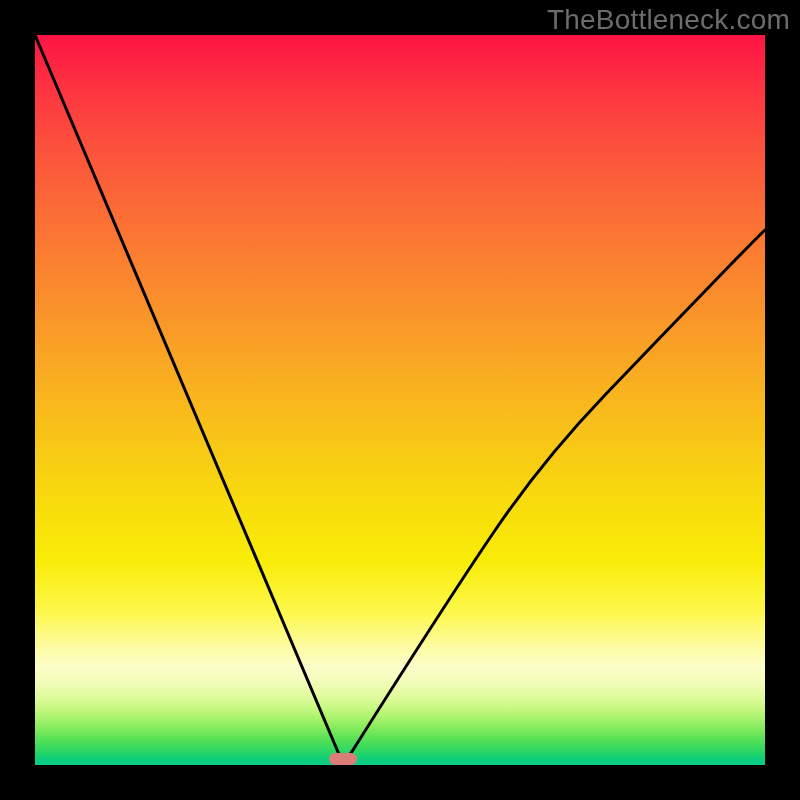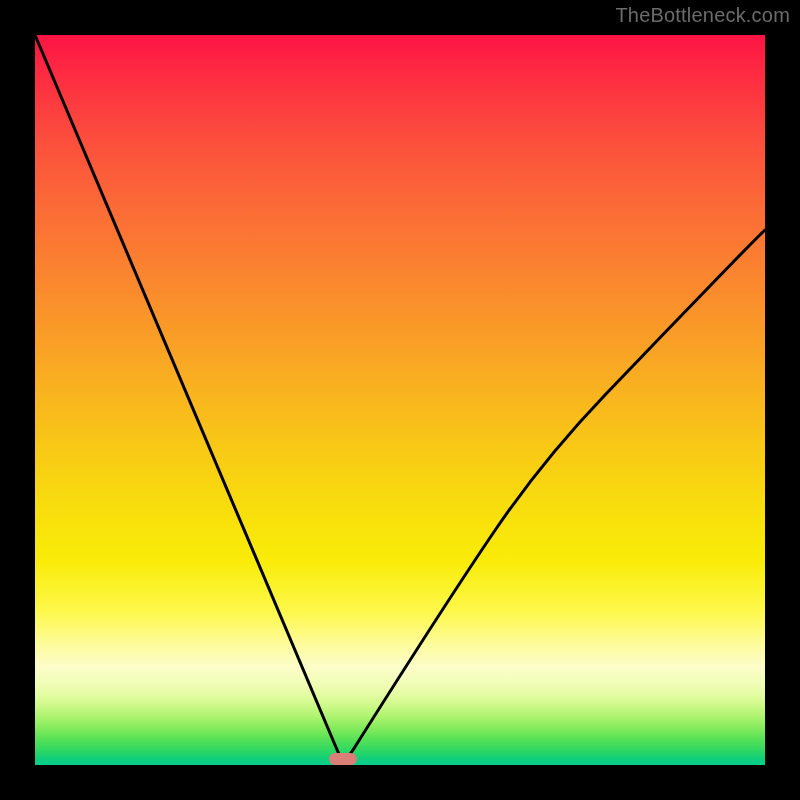--- a/index.html
+++ b/index.html
@@ -9,21 +9,21 @@
     background: #000;
     position: relative;
     overflow: hidden;
     font-family: Arial, Helvetica, sans-serif;
   }
   .watermark {
     position: absolute;
     top: 4px;
     right: 10px;
     color: #6c6c6c;
-    font-size: 20px;
+    font-size: 28px;
     font-weight: 400;
     letter-spacing: 0.2px;
     z-index: 10;
   }
   .plot-frame {
     position: absolute;
     left: 35px;
     top: 35px;
     width: 730px;
     height: 730px;

